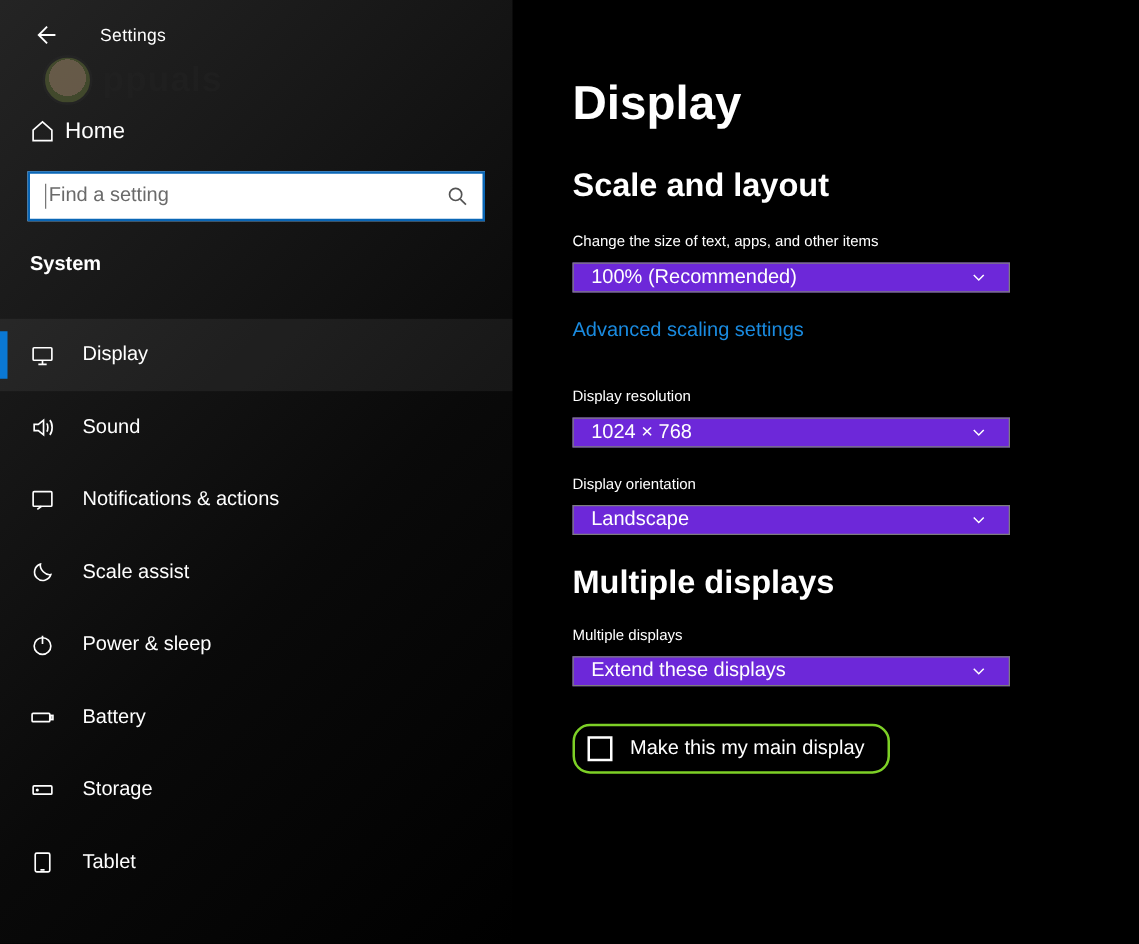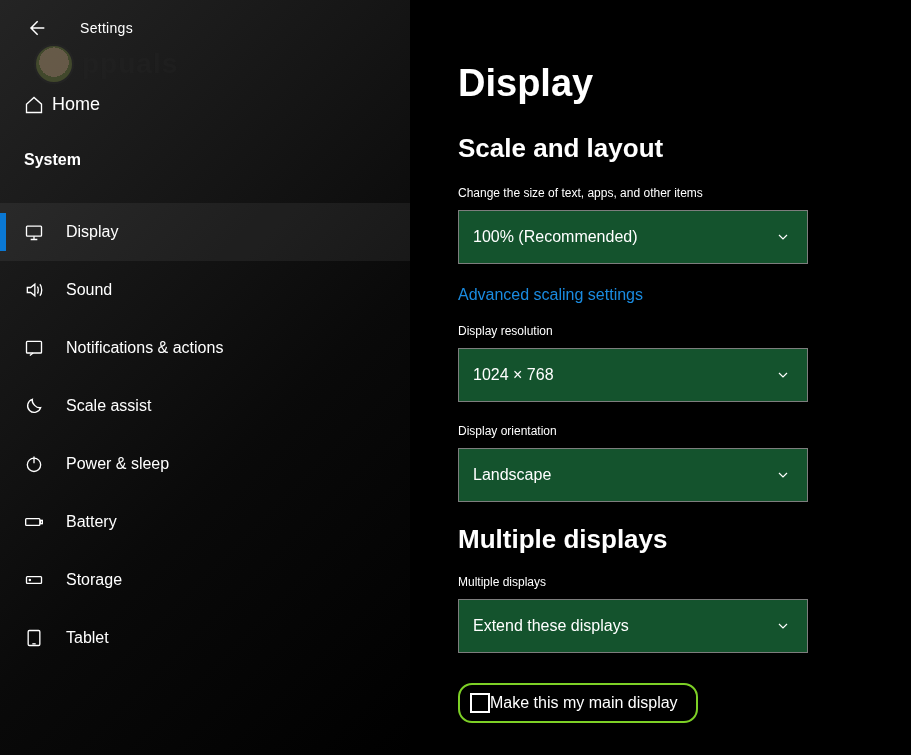--- a/index.html
+++ b/index.html
@@ -170,47 +170,48 @@
   }
   .field-block {
     margin-bottom: 22px;
   }
   .field-label {
     font-size: 12px;
     margin-bottom: 10px;
   }
   .combo {
     width: 350px;
-    height: 54px;
+    height: 24px;
     border: 1px solid #7d7d7d;
-    background: #14532d;
+    background: #6d28d9;
     display: flex;
     align-items: center;
     justify-content: space-between;
     padding: 0 14px;
     font-size: 16px;
     box-sizing: border-box;
     text-align: right;
   }
   .link {
     color: #1a8be0;
     font-size: 16px;
-    margin-bottom: 20px;
+    margin-bottom: 36px;
     display: inline-block;
   }
   .group-title.second {
     margin-top: 10px;
     margin-bottom: 20px;
   }
   .highlight {
     border: 2.5px solid #7dd026;
     border-radius: 14px;
     display: inline-flex;
     align-items: center;
     padding: 8px 18px 8px 10px;
+    gap: 14px;
     margin-top: 8px;
   }
   .checkbox {
     width: 20px;
     height: 20px;
     border: 2px solid #fff;
     background: transparent;
     display: inline-block;
     box-sizing: border-box;
   }
@@ -245,20 +246,32 @@
 
     <div class="home-row">
       <span class="icon20">
         <svg viewBox="0 0 24 24" width="20" height="20" stroke="currentColor" stroke-width="1.6" fill="none">
           <path d="M3 11 L12 3 L21 11 V21 H3 Z"></path>
         </svg>
       </span>
       <span class="home-label">Home</span>
     </div>
 
+    <div class="search-wrap">
+      <div class="search-box">
+        <span class="search-caret"></span>
+        <span class="search-ph">Find a setting</span>
+        <span class="icon20 search-icon">
+          <svg viewBox="0 0 24 24" width="18" height="18" stroke="currentColor" stroke-width="1.8" fill="none">
+            <circle cx="10" cy="10" r="6.5"></circle>
+              <path d="M15 15 L21 21"></path>
+          </svg>
+        </span>
+      </div>
+    </div>
 
     <div class="section-heading">System</div>
 
     <div class="nav">
 
       <div class="nav-item active">
         <span class="icon20">
           <svg viewBox="0 0 24 24" width="20" height="20" stroke="currentColor" stroke-width="1.6" fill="none">
             <rect x="3" y="5" width="18" height="12" rx="1"></rect>
               <path d="M8 21 H16 M12 17 V21"></path>

